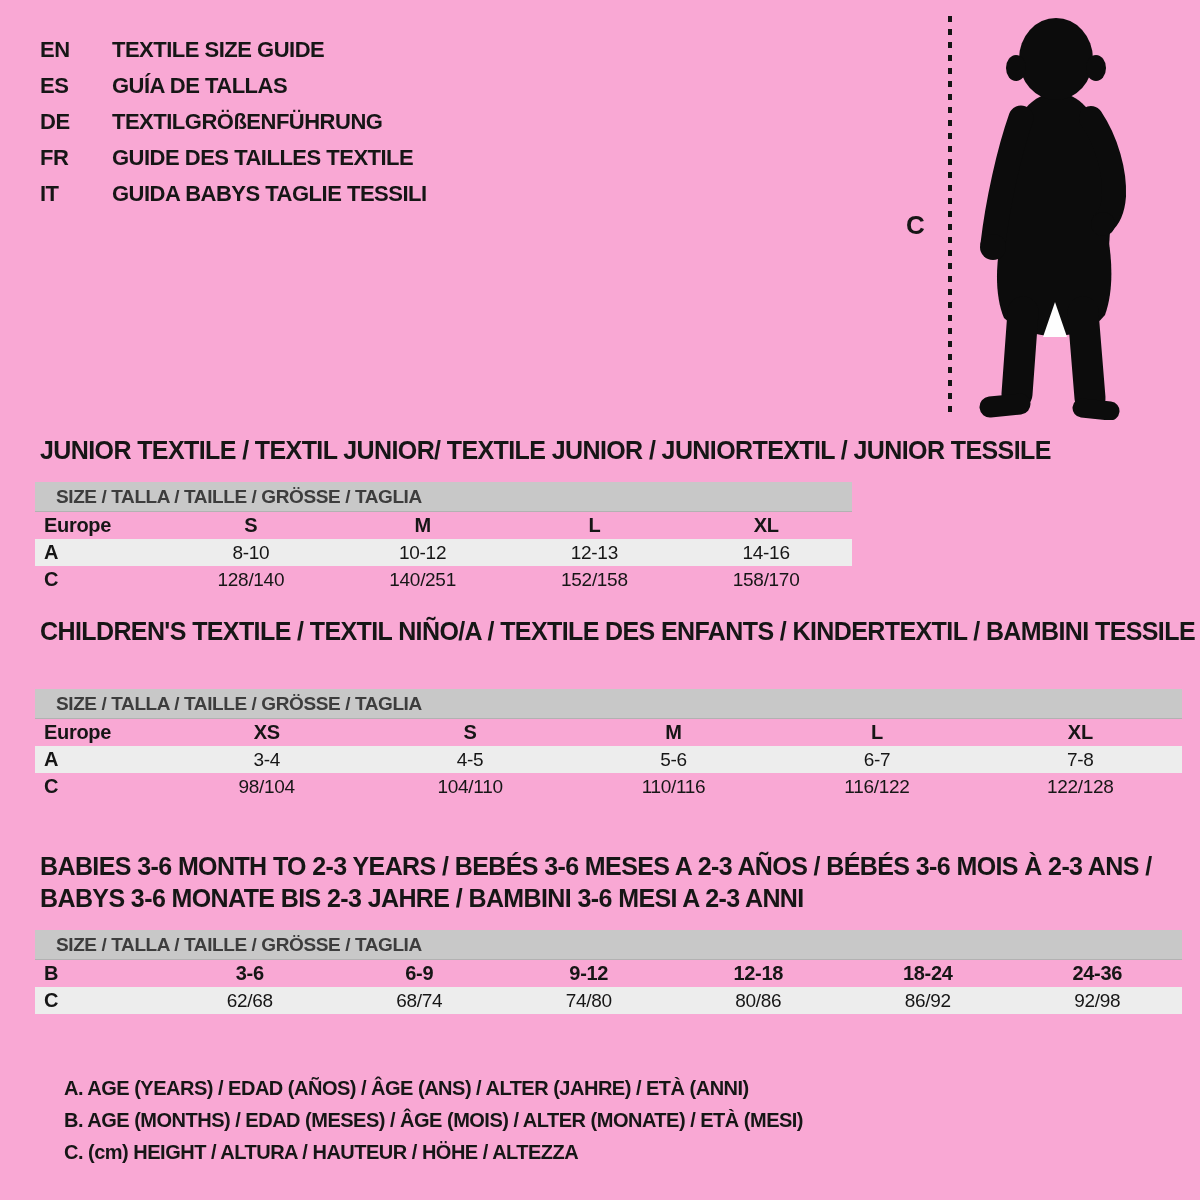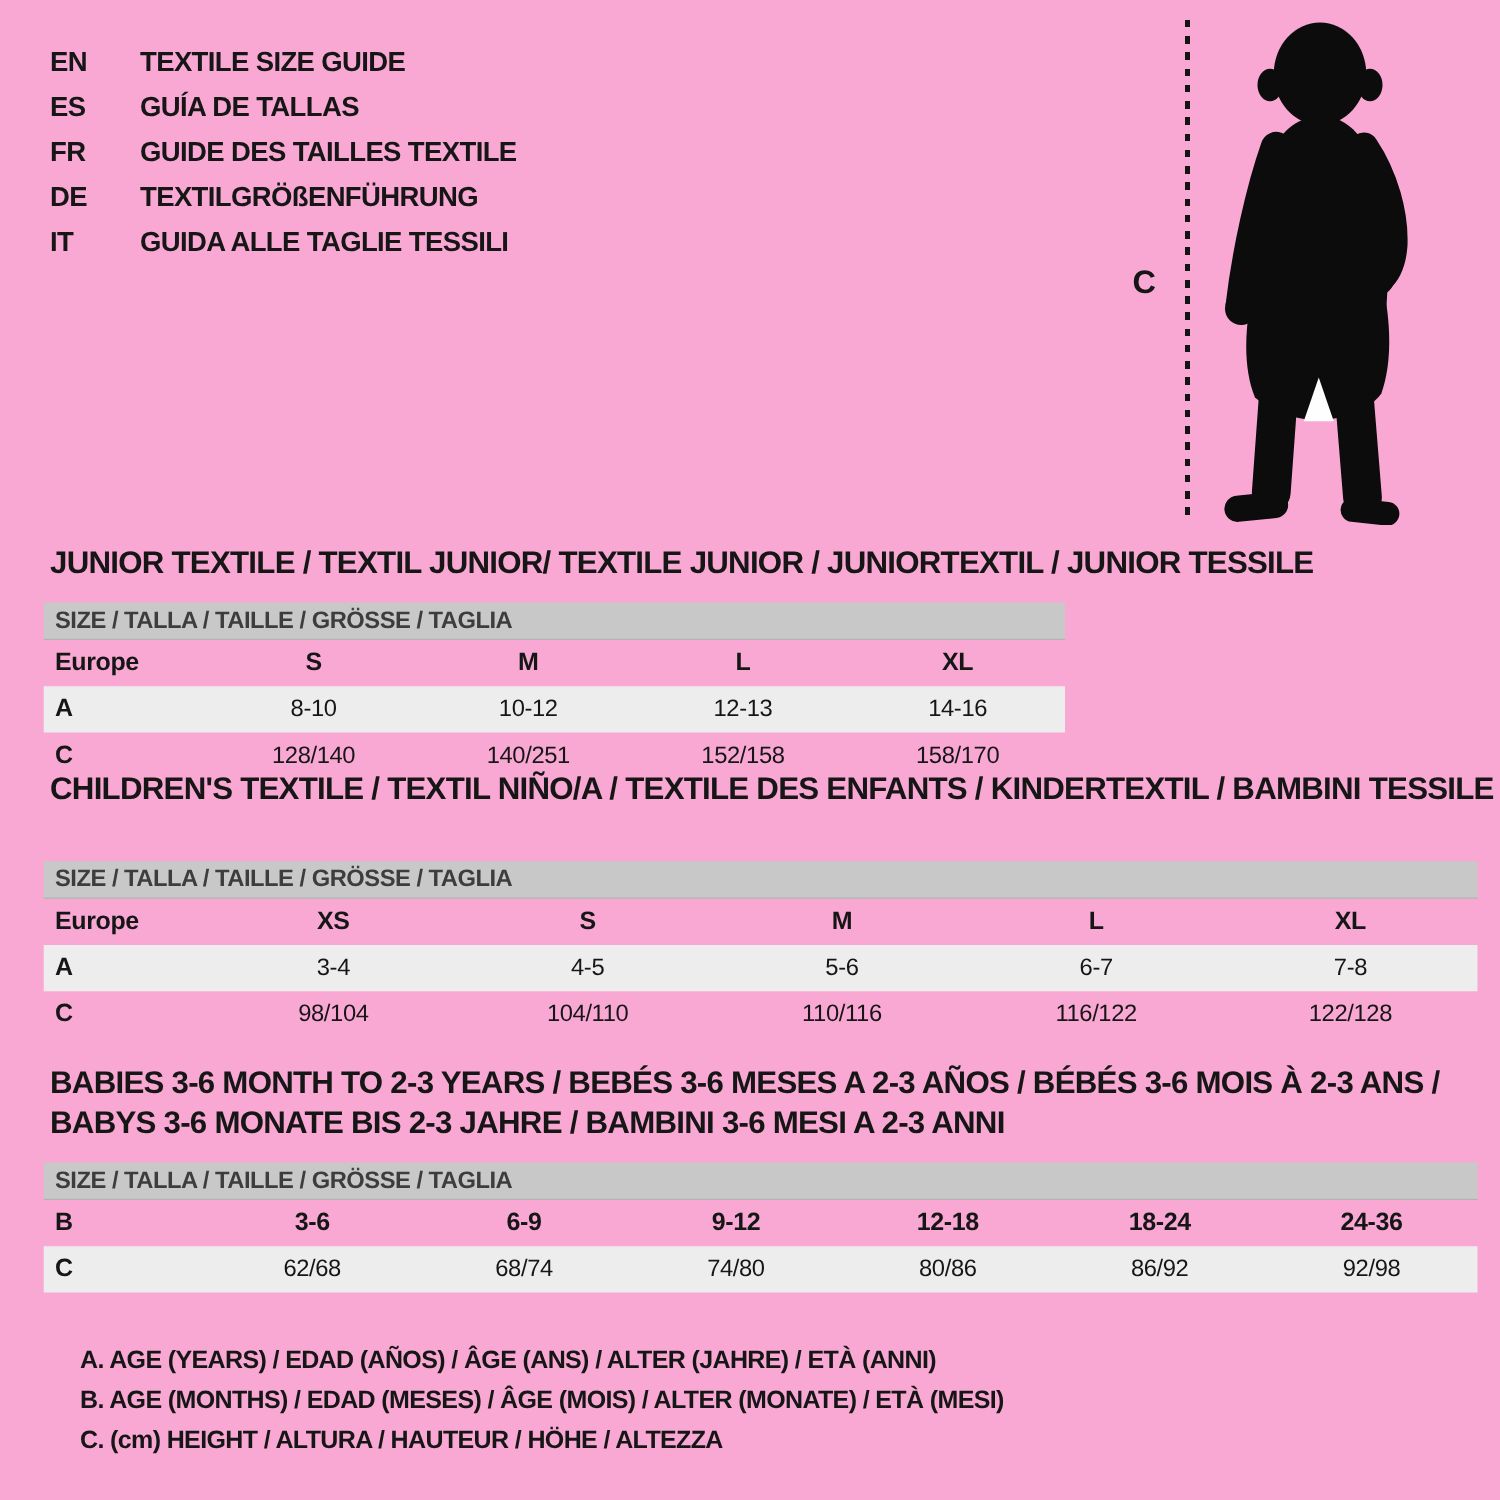--- a/index.html
+++ b/index.html
@@ -30,24 +30,24 @@
     position:absolute; left:40px; font-size:25px; font-weight:bold;
     letter-spacing:-0.6px; white-space:nowrap;
   }
 
   
   .tbl { position:absolute; left:35px; }
   .w-junior { width:817px; }
   .w-wide   { width:1147px; }
   .thead {
     height:30px; line-height:30px; background:#c8c8c8; color:#3d3d3d;
-    font-size:19px; font-weight:bold; padding-left:9px; letter-spacing:-0.4px;
+    font-size:19px; font-weight:bold; padding-left:21px; letter-spacing:-0.4px;
     border-bottom:1px solid #b2b2b2;
   }
-  .trow { display:flex; align-items:center; height:37px; font-size:19px; letter-spacing:-0.3px; }
+  .trow { display:flex; align-items:center; height:27px; font-size:19px; letter-spacing:-0.3px; }
   .trow.shaded { background:#ededed; }
   .tlabel { width:130px; padding-left:9px; font-weight:bold; font-size:20px; }
   .tcell  { flex:1; text-align:center; }
   .trow.hdr .tcell { font-weight:bold; font-size:20px; }
 
   
   .legend { position:absolute; left:40px; top:1072px;margin-left:24px; }
   .legend-line { height:32px; line-height:32px; font-size:20px; font-weight:bold; letter-spacing:-0.5px; white-space:nowrap; }
 </style>
 </head>
@@ -58,30 +58,30 @@
   <div class="lang-list">
     <div class="lang-row">
       <span class="lang-code">EN</span>
       <span class="lang-label">TEXTILE SIZE GUIDE</span>
     </div>
     <div class="lang-row">
       <span class="lang-code">ES</span>
       <span class="lang-label">GUÍA DE TALLAS</span>
     </div>
     <div class="lang-row">
+      <span class="lang-code">DE</span>
+      <span class="lang-label">TEXTILGRÖßENFÜHRUNG</span>
+    </div>
+    <div class="lang-row">
       <span class="lang-code">FR</span>
       <span class="lang-label">GUIDE DES TAILLES TEXTILE</span>
     </div>
     <div class="lang-row">
-      <span class="lang-code">DE</span>
-      <span class="lang-label">TEXTILGRÖßENFÜHRUNG</span>
-    </div>
-    <div class="lang-row">
       <span class="lang-code">IT</span>
-      <span class="lang-label">GUIDA ALLE TAGLIE TESSILI</span>
+      <span class="lang-label">GUIDA BABYS TAGLIE TESSILI</span>
     </div>
   </div>
 
   <span class="figure-c">C</span>
   <div class="dash-line"></div>
   <svg class="baby-svg" width="178" height="406" viewBox="0 0 178 406" aria-hidden="true">
     <g fill="#0c0c0c" stroke="none">
 
       <path d="M93,78 C62,82 50,108 45,142 C40,178 38,208 41,232 L146,232 C149,200 146,158 139,128 C132,98 117,80 93,78 Z"></path>
 

